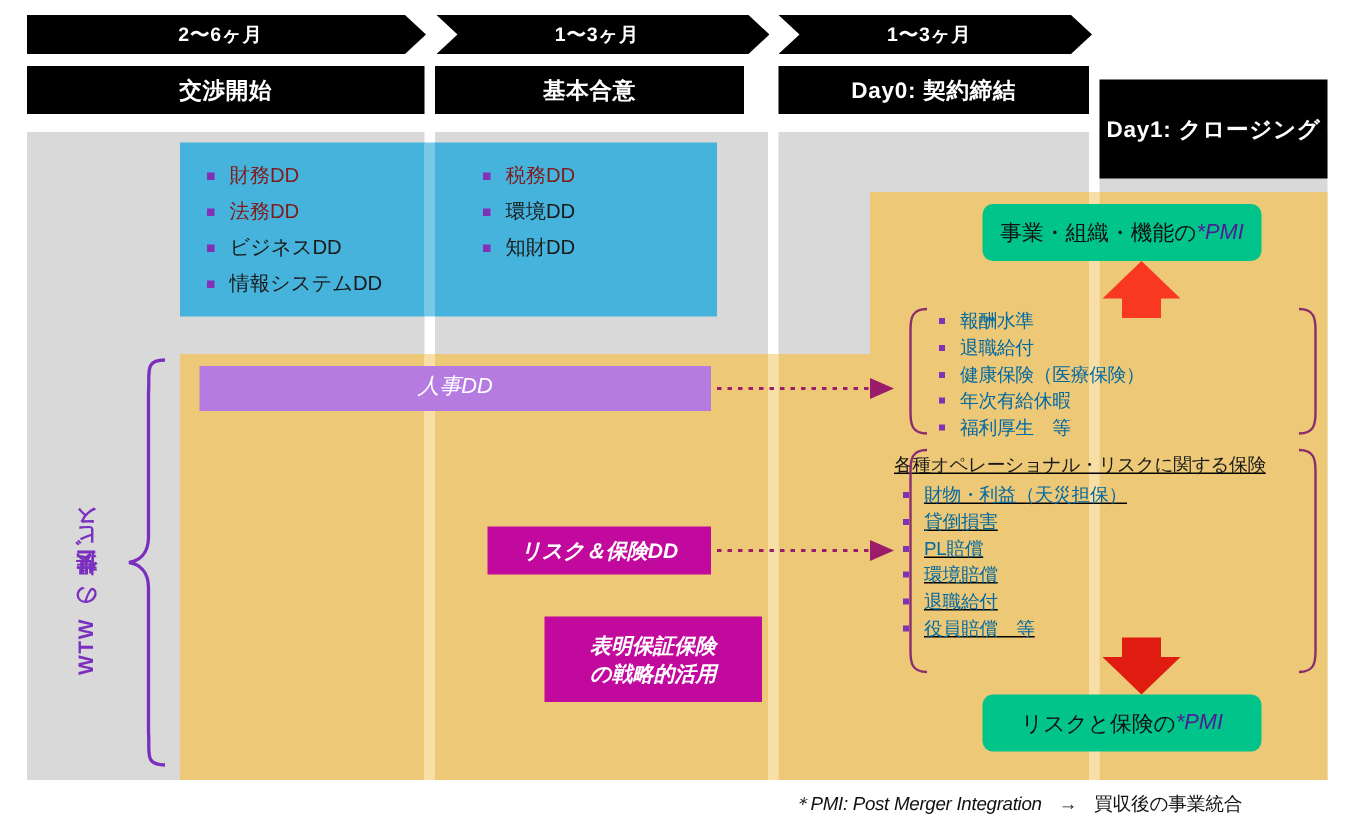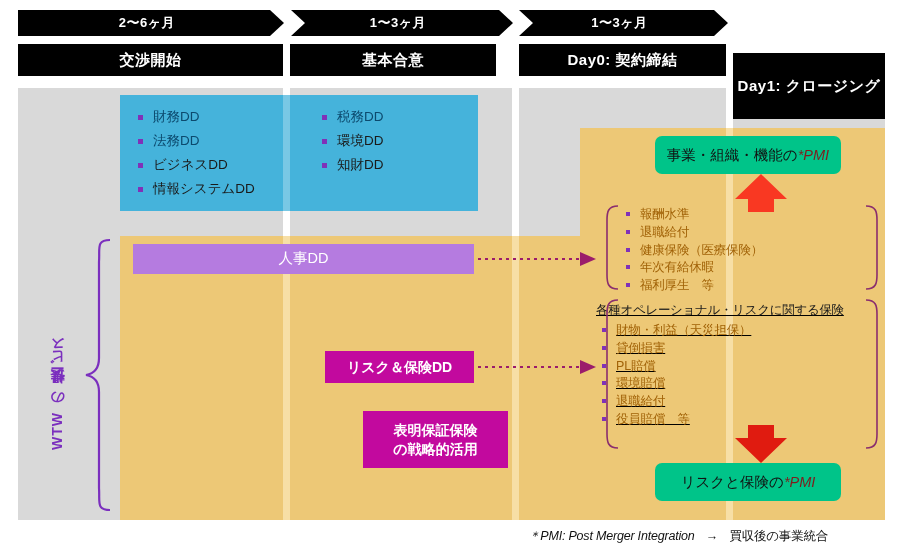--- a/index.html
+++ b/index.html
@@ -43,44 +43,44 @@
   .bluebox{position:absolute;background:#45B3DB;}
   .bluebox ul{margin:0;padding:0;list-style:none;}
   .bluebox li{
     font-size:13.5px;color:#1a1a1a;
     margin:0 0 7px 0;padding-left:17px;position:relative;line-height:1.25;
   }
   .bluebox li::before{
     content:"";position:absolute;left:2px;top:6px;
     width:5px;height:5px;background:#8031b8;
   }
-  .bluebox li.hl{color:#0c4a6e;}
+  .bluebox li.hl{color:#7f1d1d;}
 
   
   .svc{
     position:absolute;display:flex;align-items:center;justify-content:center;
-    color:#ffffff;text-align:center;font-size:14px;line-height:1.35;
+    color:#ffffff;text-align:left;font-size:14px;line-height:1.35;font-style:italic;
   }
   .svc.lav{background:#B57BE0;font-weight:normal;font-size:14.5px;}
   .svc.mag{background:#C2099E;font-weight:bold;}
 
   
   .pmi{
     position:absolute;background:#00C489;border-radius:7px;
     display:flex;align-items:center;justify-content:center;
     font-size:14.5px;color:#111111;white-space:nowrap;
   }
-  .pmi em{color:#7f1d1d;font-style:italic;font-weight:normal;}
+  .pmi em{color:#4c1d95;font-style:italic;font-weight:normal;}
 
   
   .blist{position:absolute;}
   .blist .hdr{font-size:12.5px;color:#1a1a1a;margin:0 0 4px 2px;letter-spacing:-.3px;}
   .blist ul{margin:0;padding:0;list-style:none;}
   .blist li{
-    font-size:12.5px;color:#a16207;margin:0 0 3px 0;
+    font-size:12.5px;color:#0369a1;margin:0 0 3px 0;
     padding-left:22px;position:relative;line-height:1.18;letter-spacing:-.2px;
   }
   .blist li::before{
     content:"";position:absolute;left:8px;top:5px;
     width:4px;height:4px;background:#8031b8;
   }
 
   
   .foot{
     position:absolute;font-size:12.5px;font-style:italic;color:#111111;

